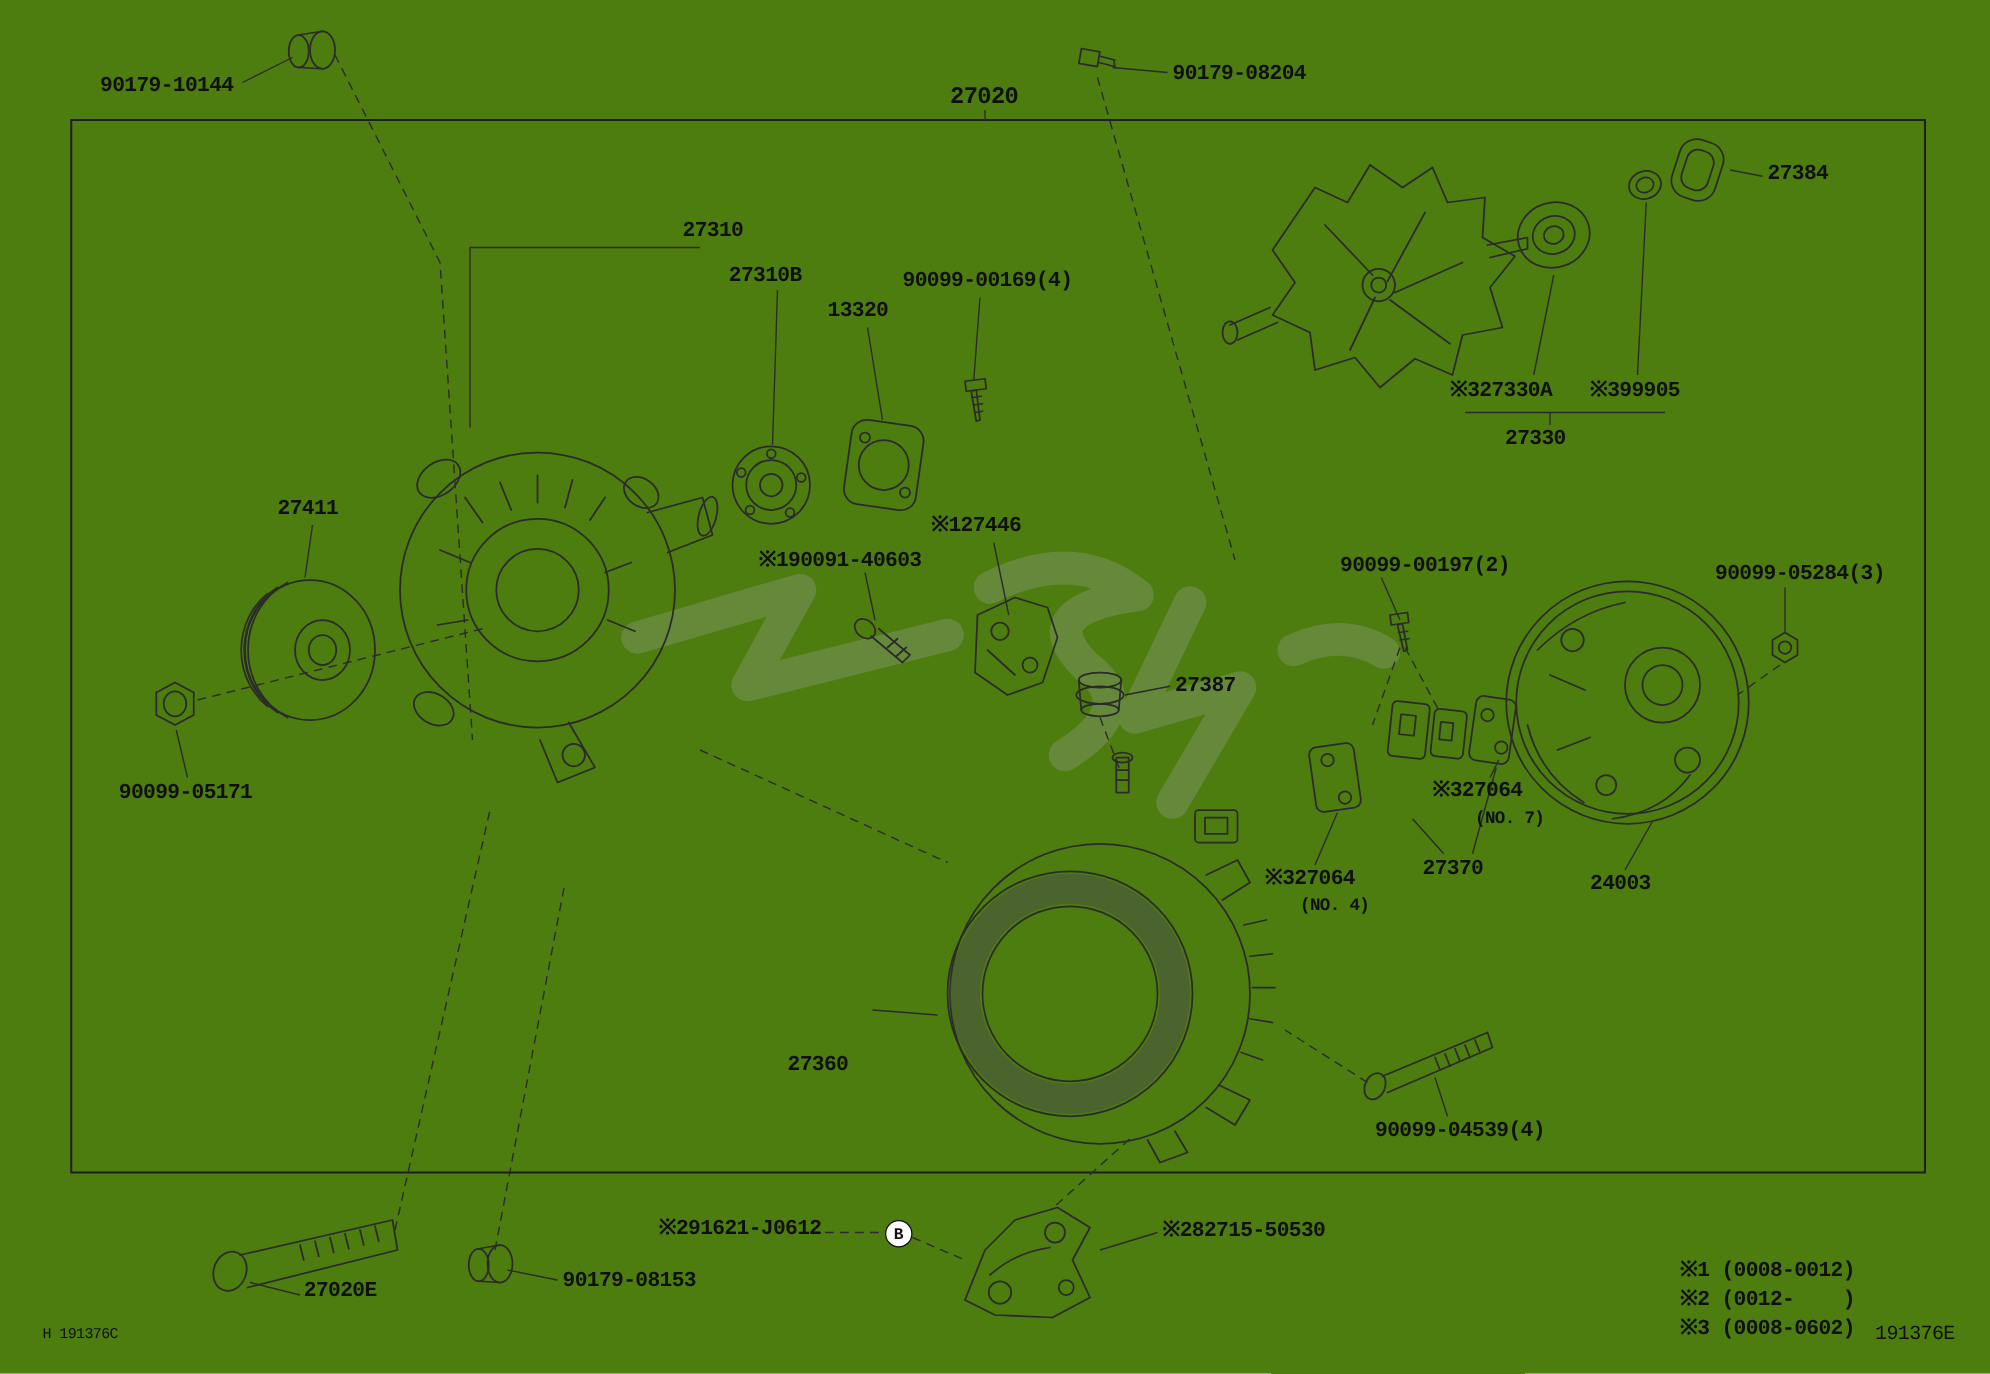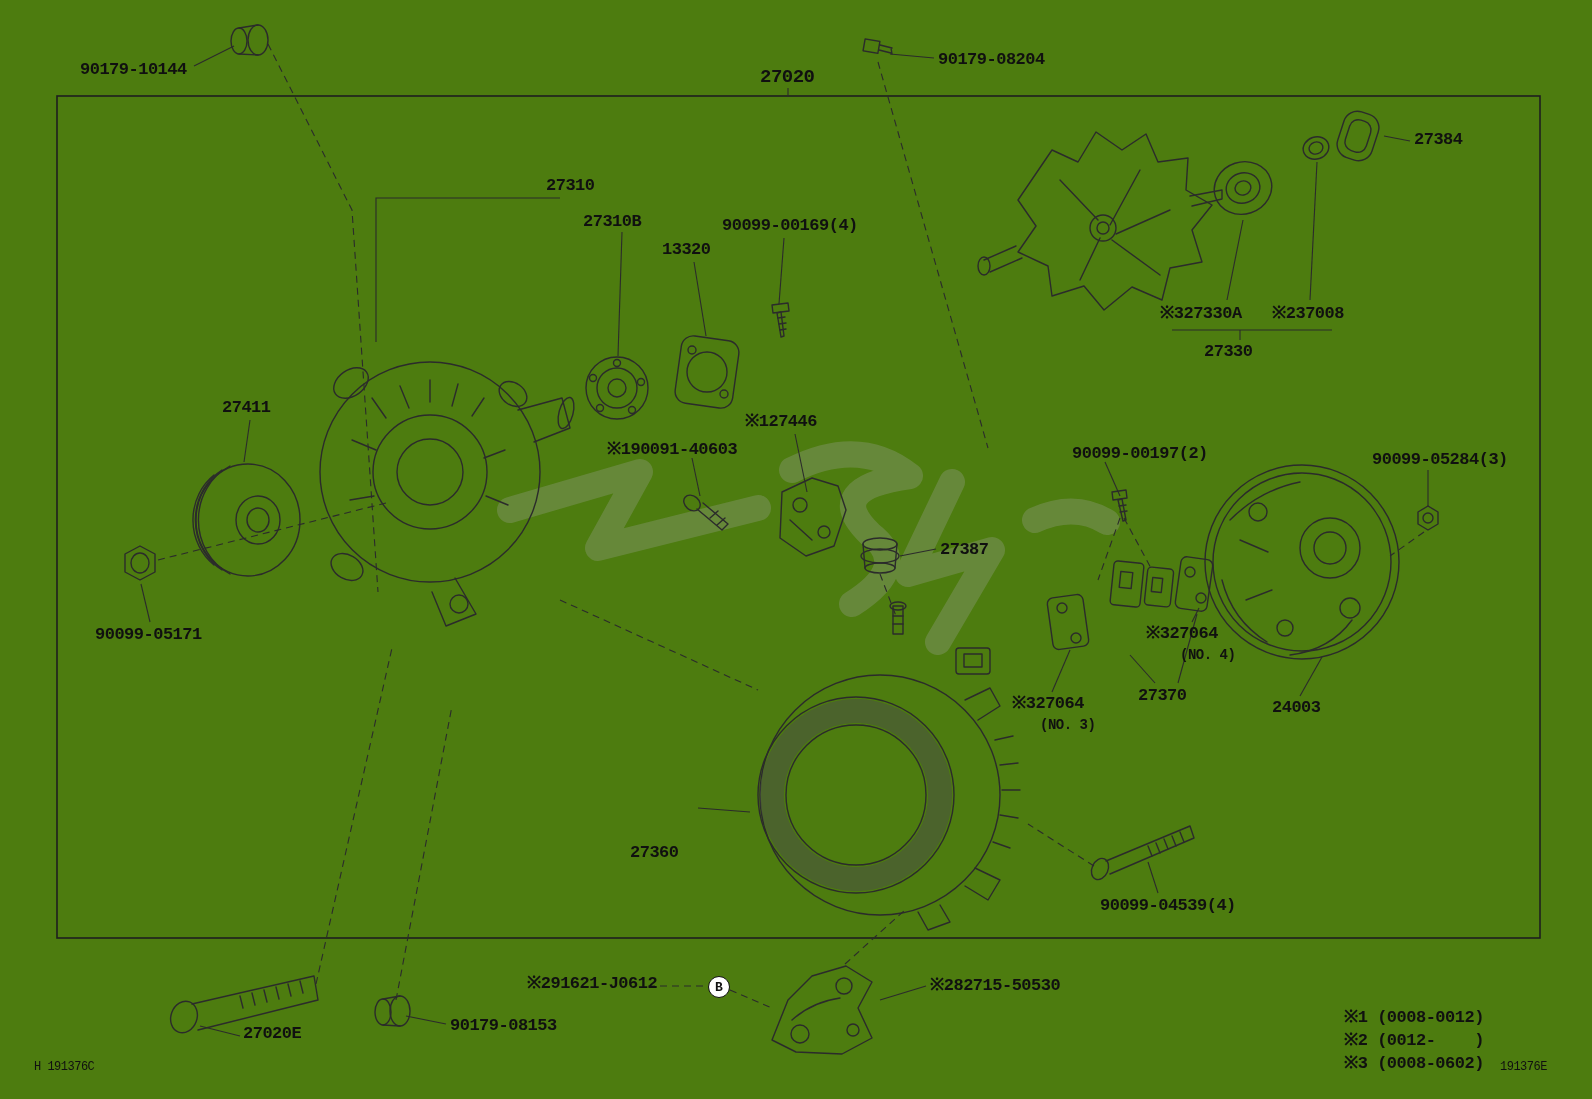--- a/index.html
+++ b/index.html
@@ -290,43 +290,43 @@
 
   <div class="lbl" style="left:80px;top:60px">90179-10144</div>
   <div class="lbl big" style="left:760px;top:68px">27020</div>
   <div class="lbl" style="left:938px;top:50px">90179-08204</div>
   <div class="lbl" style="left:1414px;top:130px">27384</div>
   <div class="lbl" style="left:546px;top:176px">27310</div>
   <div class="lbl" style="left:583px;top:212px">27310B</div>
   <div class="lbl" style="left:662px;top:240px">13320</div>
   <div class="lbl" style="left:722px;top:216px">90099-00169(4)</div>
   <div class="lbl" style="left:1160px;top:304px">※327330A</div>
-  <div class="lbl" style="left:1272px;top:304px">※237008</div>
+  <div class="lbl" style="left:1272px;top:304px">※399905</div>
   <div class="lbl" style="left:1204px;top:342px">27330</div>
   <div class="lbl" style="left:222px;top:398px">27411</div>
   <div class="lbl" style="left:745px;top:412px">※127446</div>
   <div class="lbl" style="left:607px;top:440px">※190091-40603</div>
   <div class="lbl" style="left:1072px;top:444px">90099-00197(2)</div>
   <div class="lbl" style="left:1372px;top:450px">90099-05284(3)</div>
   <div class="lbl" style="left:940px;top:540px">27387</div>
   <div class="lbl" style="left:95px;top:625px">90099-05171</div>
   <div class="lbl" style="left:1146px;top:624px">※327064</div>
-  <div class="lbl small" style="left:1180px;top:646px">(NO. 4)</div>
+  <div class="lbl small" style="left:1180px;top:646px">(NO. 7)</div>
   <div class="lbl" style="left:1138px;top:686px">27370</div>
   <div class="lbl" style="left:1272px;top:698px">24003</div>
   <div class="lbl" style="left:1012px;top:694px">※327064</div>
-  <div class="lbl small" style="left:1040px;top:716px">(NO. 3)</div>
+  <div class="lbl small" style="left:1040px;top:716px">(NO. 4)</div>
   <div class="lbl" style="left:630px;top:843px">27360</div>
   <div class="lbl" style="left:1100px;top:896px">90099-04539(4)</div>
   <div class="lbl" style="left:527px;top:974px">※291621-J0612</div>
   <div class="bcircle" style="left:708px;top:976px">B</div>
   <div class="lbl" style="left:930px;top:976px">※282715-50530</div>
   <div class="lbl" style="left:243px;top:1024px">27020E</div>
   <div class="lbl" style="left:450px;top:1016px">90179-08153</div>
 
   <div class="lbl" style="left:1344px;top:1008px">※1 (0008-0012)</div>
   <div class="lbl" style="left:1344px;top:1031px">※2 (0012-    )</div>
   <div class="lbl" style="left:1344px;top:1054px">※3 (0008-0602)</div>
 
   <div class="lbl" style="left:34px;top:1058px;font-weight:400;font-size:12px">H 191376C</div>
-  <div class="lbl" style="left:1500px;top:1058px;font-weight:400;font-size:12px">191376E</div>
+  <div class="lbl" style="left:1500px;top:1058px;font-weight:400;font-size:16px">191376E</div>
 
 </div>
 
 </body></html>

